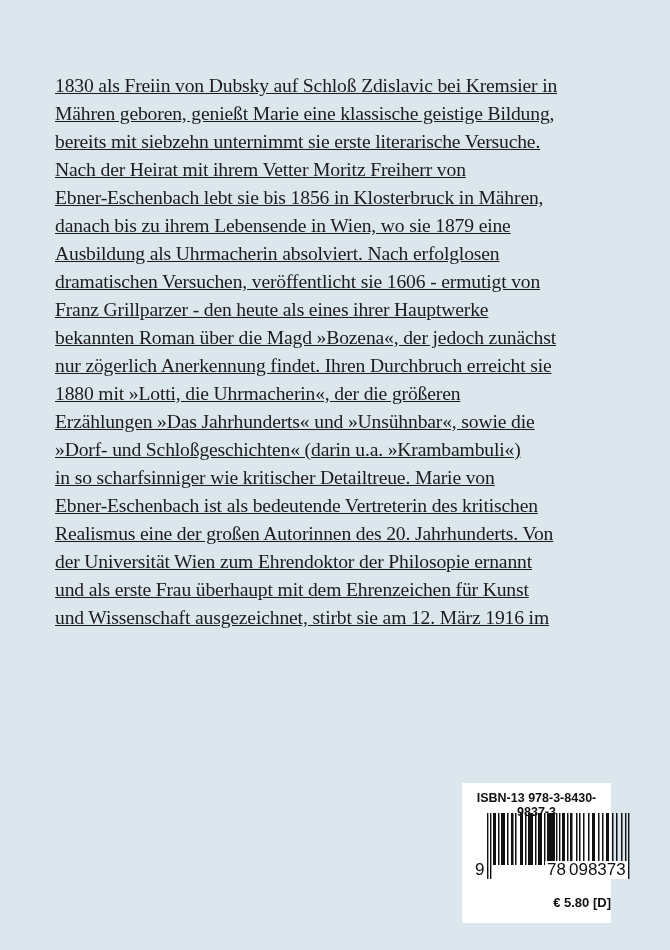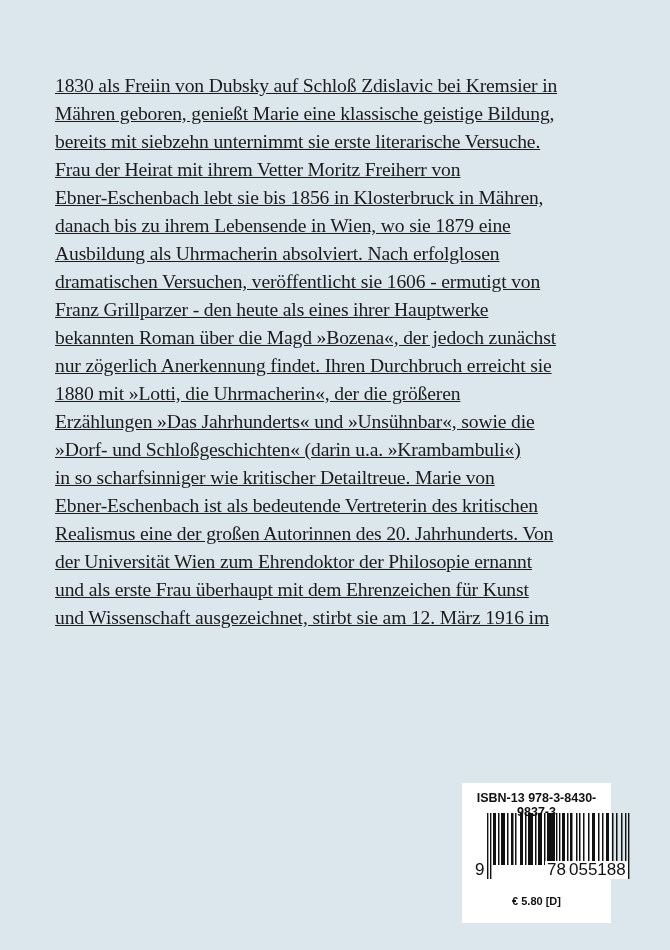--- a/index.html
+++ b/index.html
@@ -35,31 +35,31 @@
   .barcode {
     position: absolute; left: 25px; top: 30px;
     width: 150px; height: 66px;
   }
   .digits { position: absolute; top: 78px; font-size: 17px; background:#fff; line-height: 18px; }
   .d-first { left: 13px; background: transparent; }
   .d-left { left: 36px; padding: 0 2px; margin-left: 47px; }
   .d-right { left: 105px; padding: 0 2px; }
   .price {
     position: absolute; left: 0; right: 0; top: 112px;
-    text-align: center; font-weight: bold; font-size: 11px;
+    text-align: right; font-weight: bold; font-size: 13px;
   }
 </style>
 </head>
 <body>
 
 <div class="blurb">
   <span class="line">1830 als Freiin von Dubsky auf Schloß Zdislavic bei Kremsier in</span>
   <span class="line">Mähren geboren, genießt Marie eine klassische geistige Bildung,</span>
   <span class="line">bereits mit siebzehn unternimmt sie erste literarische Versuche.</span>
-  <span class="line">Frau der Heirat mit ihrem Vetter Moritz Freiherr von</span>
+  <span class="line">Nach der Heirat mit ihrem Vetter Moritz Freiherr von</span>
   <span class="line">Ebner-Eschenbach lebt sie bis 1856 in Klosterbruck in Mähren,</span>
   <span class="line">danach bis zu ihrem Lebensende in Wien, wo sie 1879 eine</span>
   <span class="line">Ausbildung als Uhrmacherin absolviert. Nach erfolglosen</span>
   <span class="line">dramatischen Versuchen, veröffentlicht sie 1606 - ermutigt von</span>
   <span class="line">Franz Grillparzer - den heute als eines ihrer Hauptwerke</span>
   <span class="line">bekannten Roman über die Magd »Bozena«, der jedoch zunächst</span>
   <span class="line">nur zögerlich Anerkennung findet. Ihren Durchbruch erreicht sie</span>
   <span class="line">1880 mit »Lotti, die Uhrmacherin«, der die größeren</span>
   <span class="line">Erzählungen »Das Jahrhunderts« und »Unsühnbar«, sowie die</span>
   <span class="line">»Dorf- und Schloßgeschichten« (darin u.a. »Krambambuli«)</span>
@@ -105,15 +105,15 @@
         <rect x="119" y="0" width="3" height="52"></rect>
       <rect x="125" y="0" width="1.5" height="52"></rect>
         <rect x="129" y="0" width="1.5" height="52"></rect>
       <rect x="134" y="0" width="1.5" height="52"></rect>
         <rect x="138" y="0" width="1.4" height="66"></rect>
       <rect x="141" y="0" width="1.4" height="66"></rect>
     </g>
   </svg>
   <span class="digits d-first">9</span>
   <span class="digits d-left">783843</span>
-  <span class="digits d-right">055188</span>
+  <span class="digits d-right">098373</span>
   <div class="price">€ 5.80 [D]</div>
 </div>
 
 </body></html>

